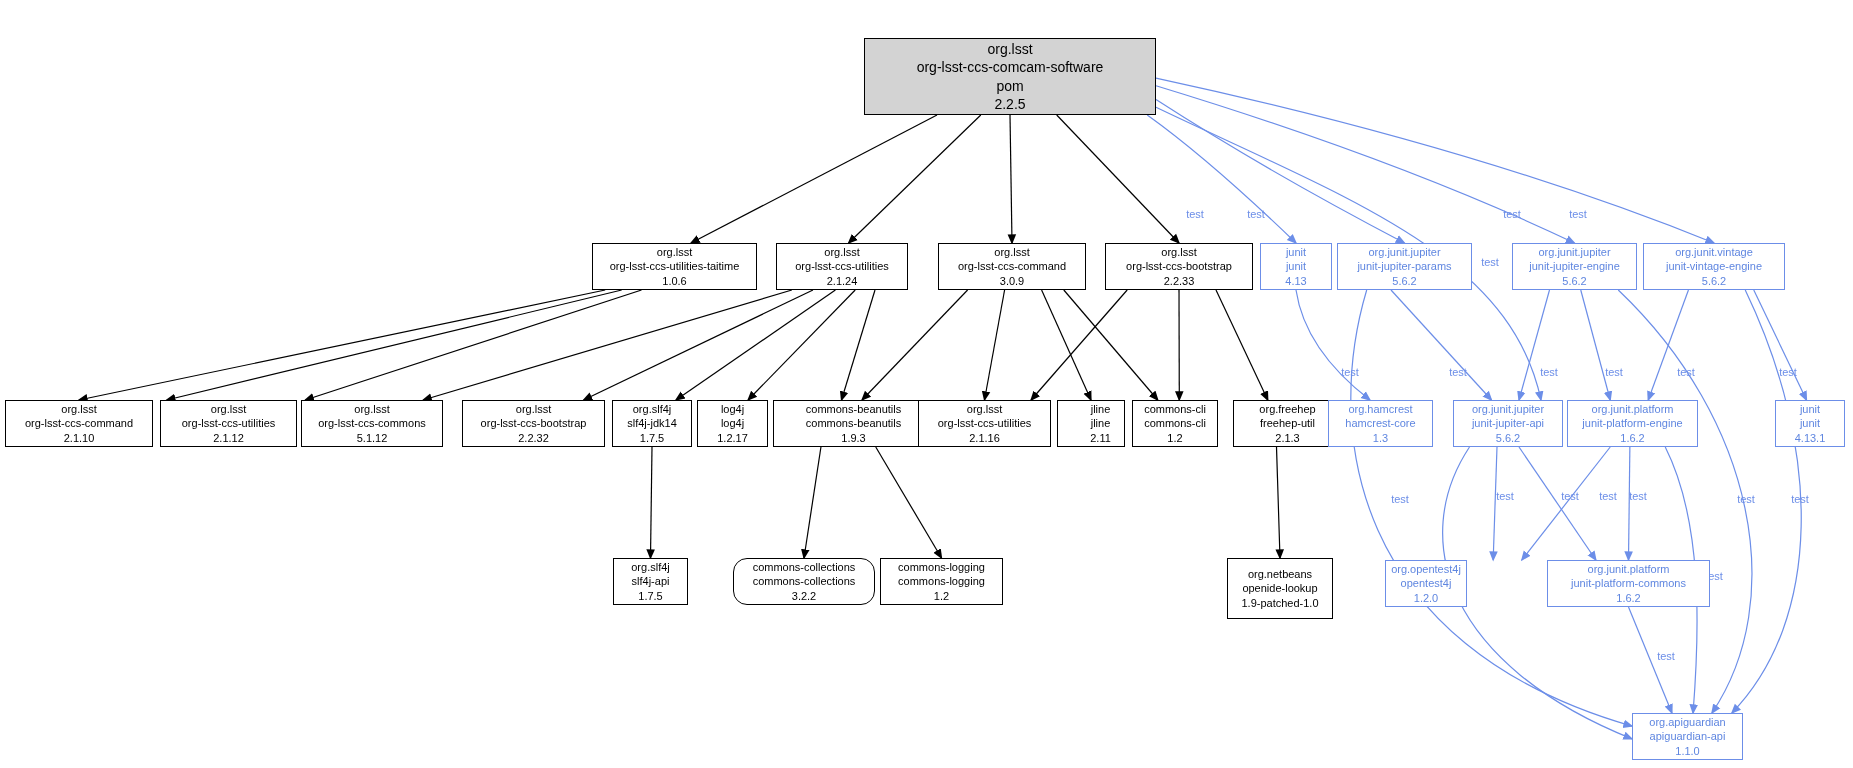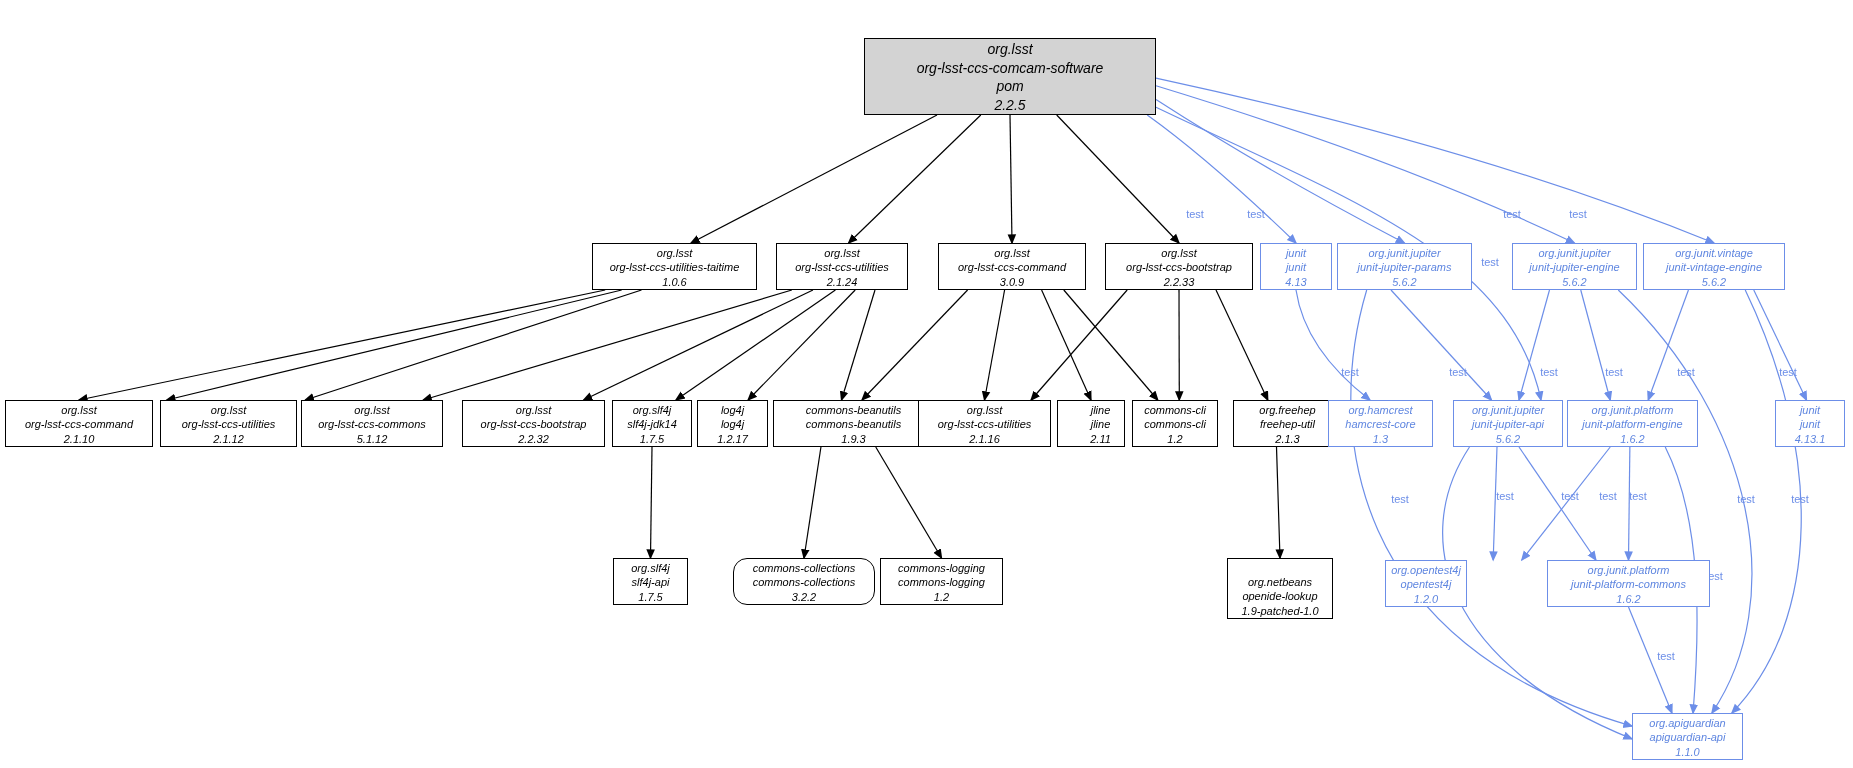--- a/index.html
+++ b/index.html
@@ -2,23 +2,23 @@
 <html><head>
 <meta charset="utf-8">
 <style>
   html,body{margin:0;padding:0;background:#ffffff;}
   .stage{position:relative;width:1853px;height:768px;background:#ffffff;overflow:hidden;
          font-family:"Liberation Sans",sans-serif;}
   .graph-title{position:absolute;left:14px;top:4px;
      font-family:"Liberation Serif","DejaVu Serif",serif;font-size:22px;color:#111;white-space:nowrap;}
   #edge-layer{position:absolute;left:0;top:0;}
   .node{position:absolute;box-sizing:border-box;display:flex;flex-direction:column;
-        justify-content:flex-end;align-items:center;text-align:center;
+        justify-content:center;align-items:center;text-align:center;
         border:1.5px solid #000;background:#fff;color:#000;
-        font-size:11px;line-height:1.3;white-space:nowrap;overflow:hidden;font-style:italic;}
+        font-size:11px;line-height:1.3;white-space:nowrap;overflow:hidden;}
   .node.root{background:#d3d3d3;font-size:14px;line-height:1.32;}
   .node.test{border:1.5px solid #6c8ee8;color:#5f86e0;}
   .edge-label{font-family:"Liberation Sans",sans-serif;font-size:11px;}
 </style>
 </head>
 <body>
 
 <div class="stage">
   <svg id="edge-layer" width="1853" height="768" viewBox="0 0 1853 768">
     <defs>

